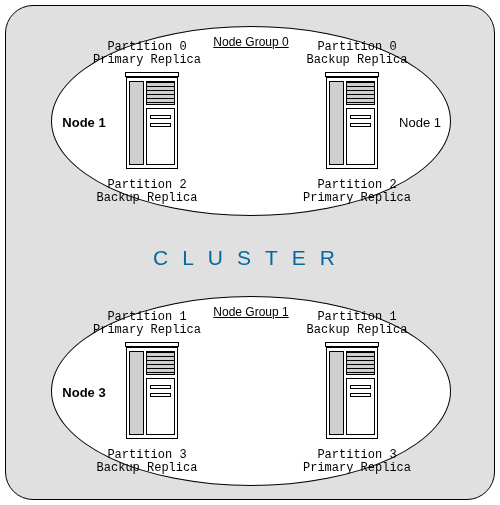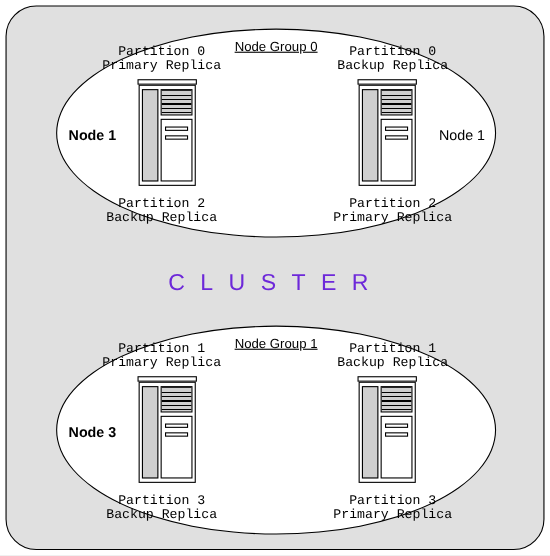--- a/index.html
+++ b/index.html
@@ -16,21 +16,21 @@
     border: 1px solid #000;
     border-radius: 28px;
   }
   .cluster-label {
     position: absolute;
     left: 0; top: 240px;
     width: 490px;
     text-align: center;
     font-size: 21px;
     letter-spacing: 14px;
-    color: #6d28d9;
+    color: #0369a1;
   }
   .nodegroup {
     position: absolute;
     background: #fff;
     border: 1px solid #000;
     border-radius: 50%;
     left: 45px;
     width: 400px;
     height: 190px;
   }

